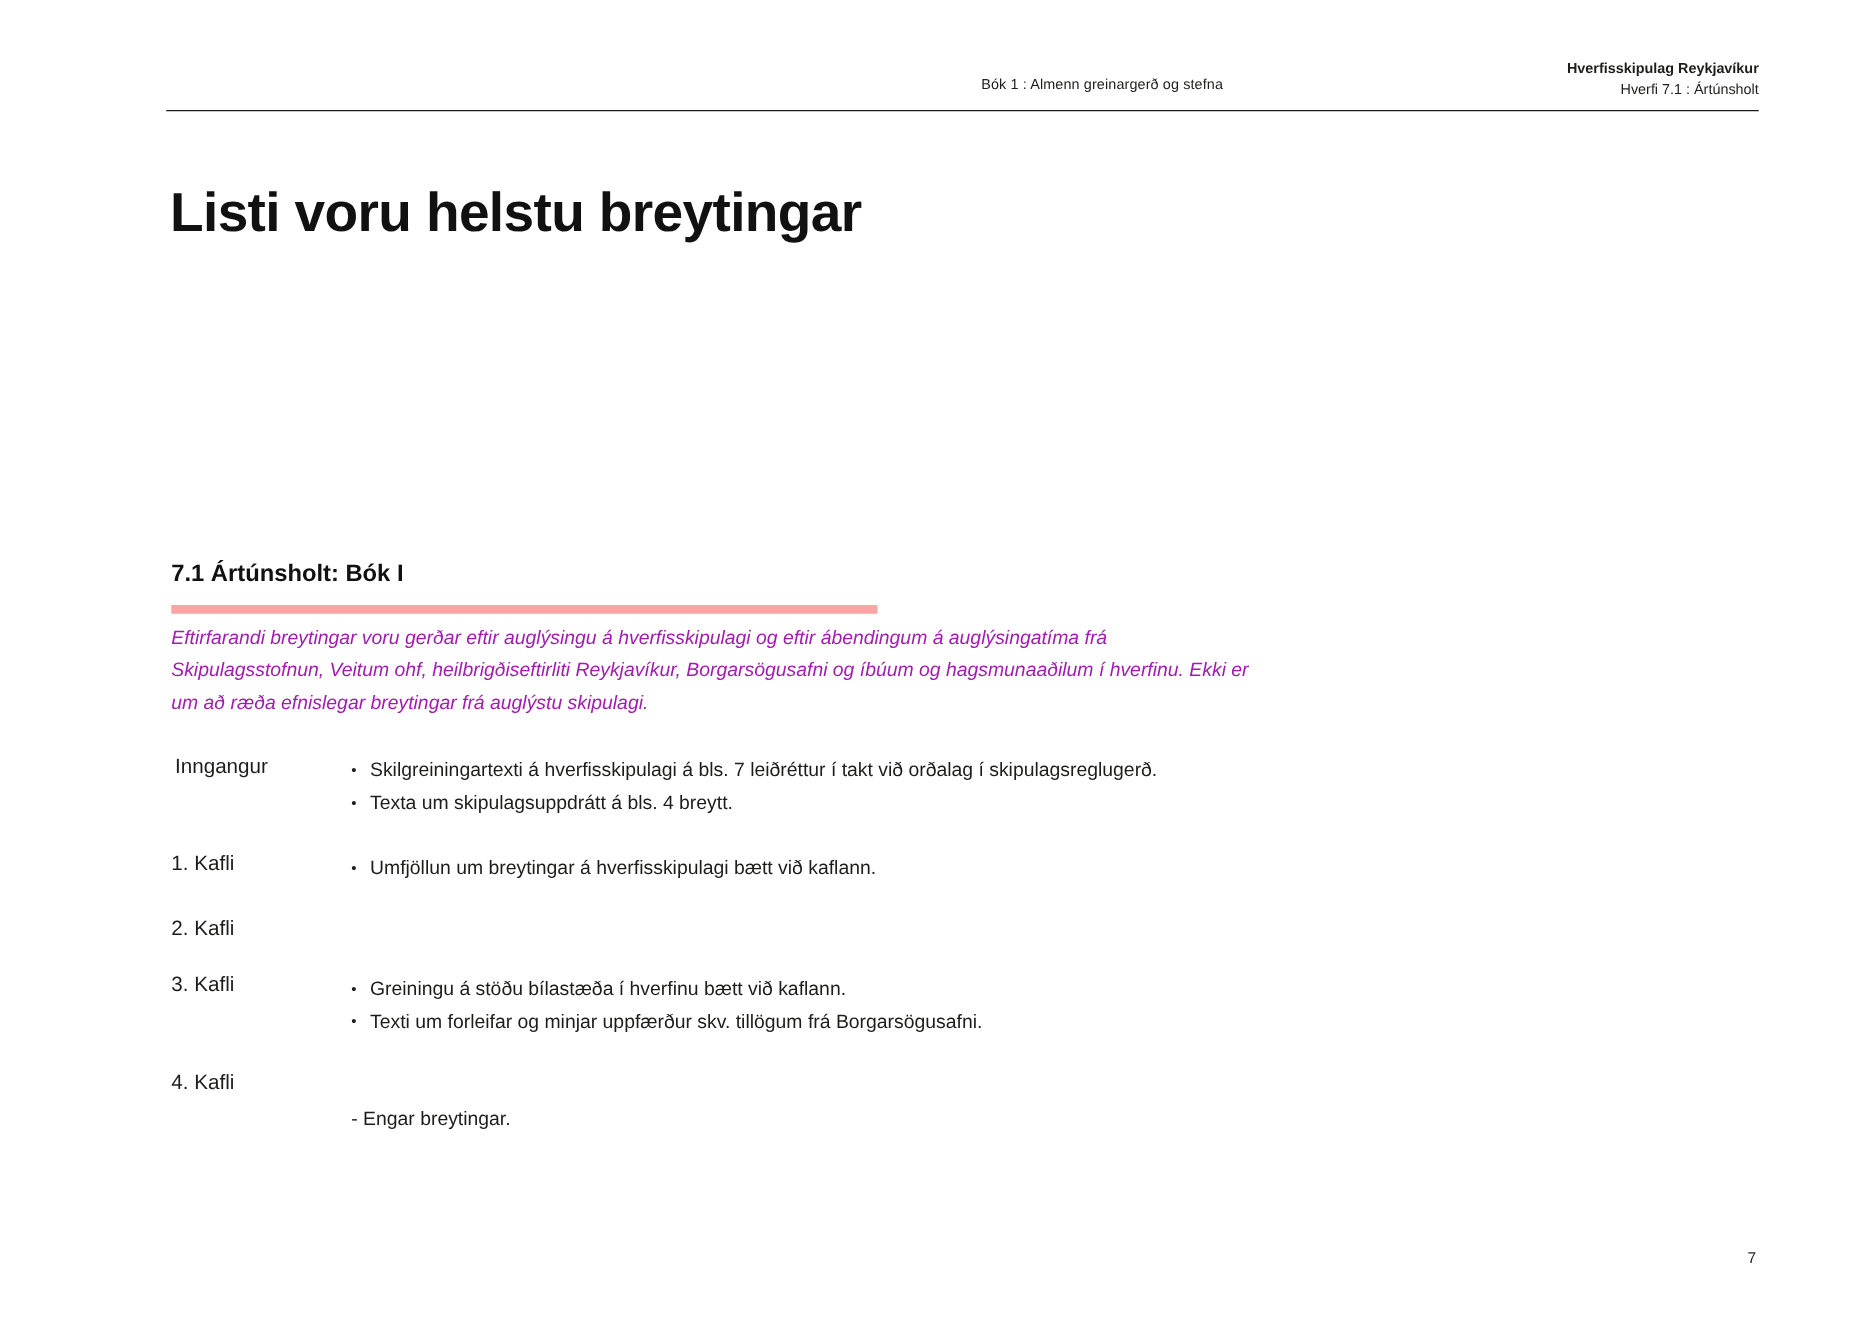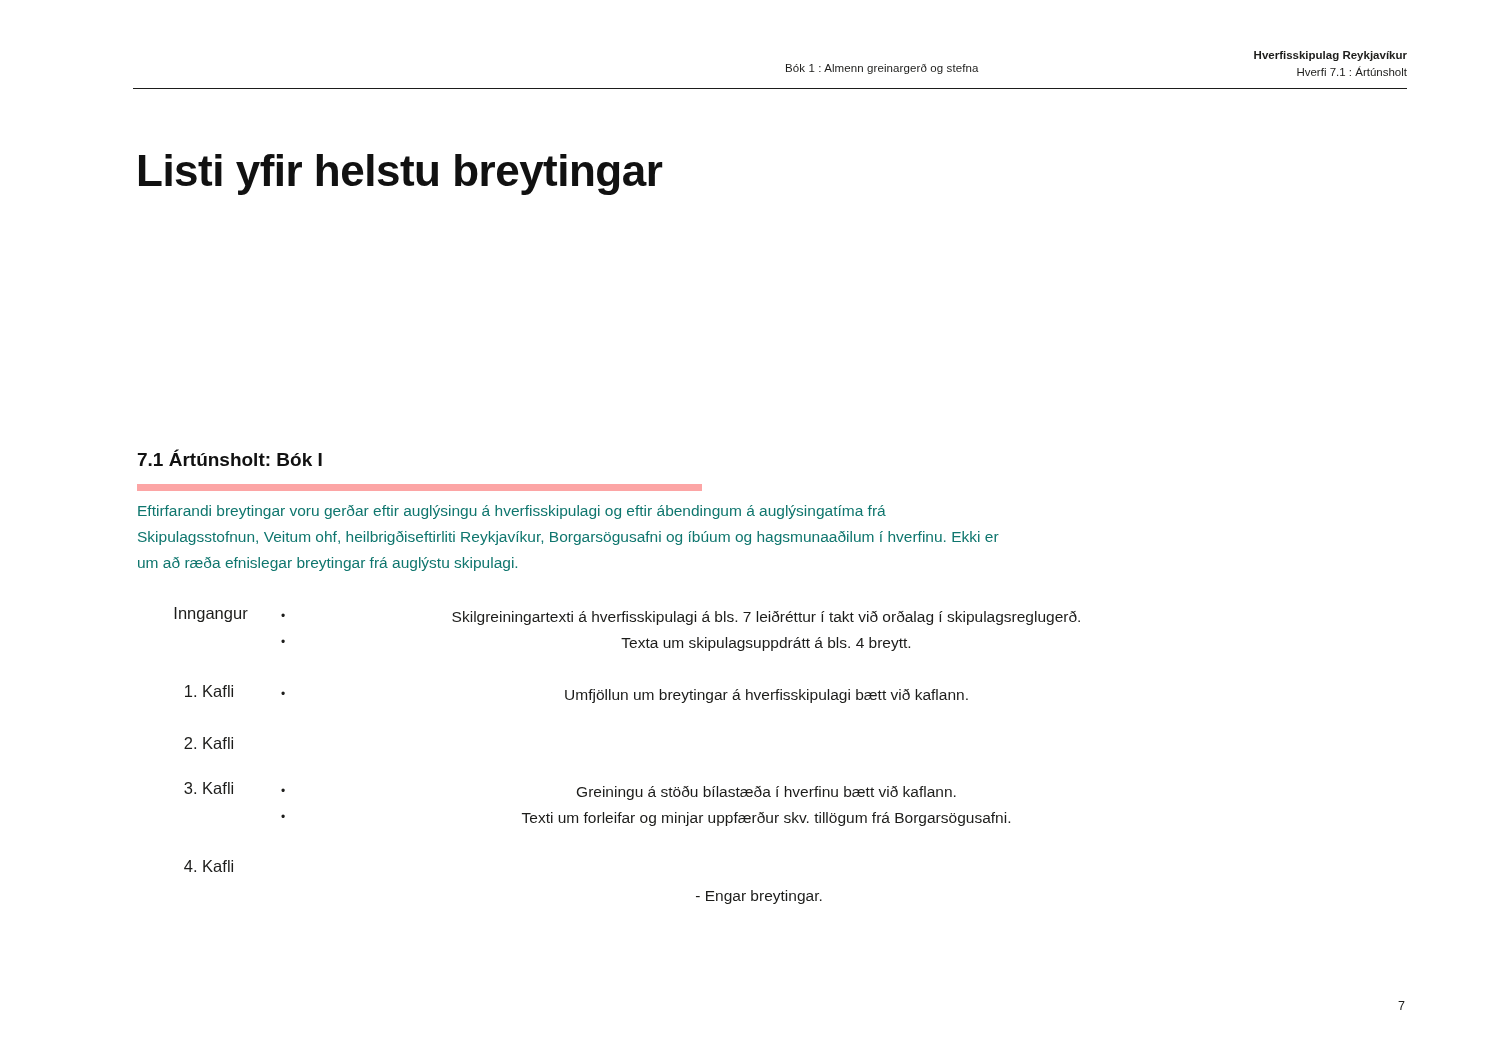--- a/index.html
+++ b/index.html
@@ -70,35 +70,35 @@
   }
 
   
   .intro {
     position: absolute;
     left: 137px;
     top: 498px;
     width: 872px;
     font-size: 15.5px;
     line-height: 26px;
-    color: #0f766e;
+    color: #a21caf;
+    font-style: italic;
   }
 
   
   .changes {
     position: absolute;
     left: 137px;
     top: 604px;
     width: 1100px;
   }
   .change-row {
     display: flex;
     align-items: flex-start;
     margin-bottom: 26px;
-    text-align: center;
   }
   .change-label {
     width: 144px;
     flex: 0 0 144px;
     font-size: 16.5px;
     color: #1d1d1b;
     padding-top: 0px;
   }
   .change-row:first-child .change-label { padding-left: 3px; }
   .change-items {
@@ -135,21 +135,21 @@
 
   <div class="header-book-label">Bók 1 : Almenn greinargerð og stefna</div>
 
   <div class="header-right">
     <div class="bold">Hverfisskipulag Reykjavíkur</div>
     <div>Hverfi 7.1 : Ártúnsholt</div>
   </div>
 
   <div class="header-rule"></div>
 
-  <h1 class="page-title">Listi yfir helstu breytingar</h1>
+  <h1 class="page-title">Listi voru helstu breytingar</h1>
 
   <h2 class="section-heading">7.1 Ártúnsholt: Bók I</h2>
 
   <p class="intro">Eftirfarandi breytingar voru gerðar eftir auglýsingu á hverfisskipulagi og eftir ábendingum á auglýsingatíma frá Skipulagsstofnun, Veitum ohf, heilbrigðiseftirliti Reykjavíkur, Borgarsögusafni og íbúum og hagsmunaaðilum í hverfinu. Ekki er um að ræða efnislegar breytingar frá auglýstu skipulagi.</p>
 
   <div class="changes">
 
     <div class="change-row">
       <div class="change-label">Inngangur</div>
       <ul class="change-items">

